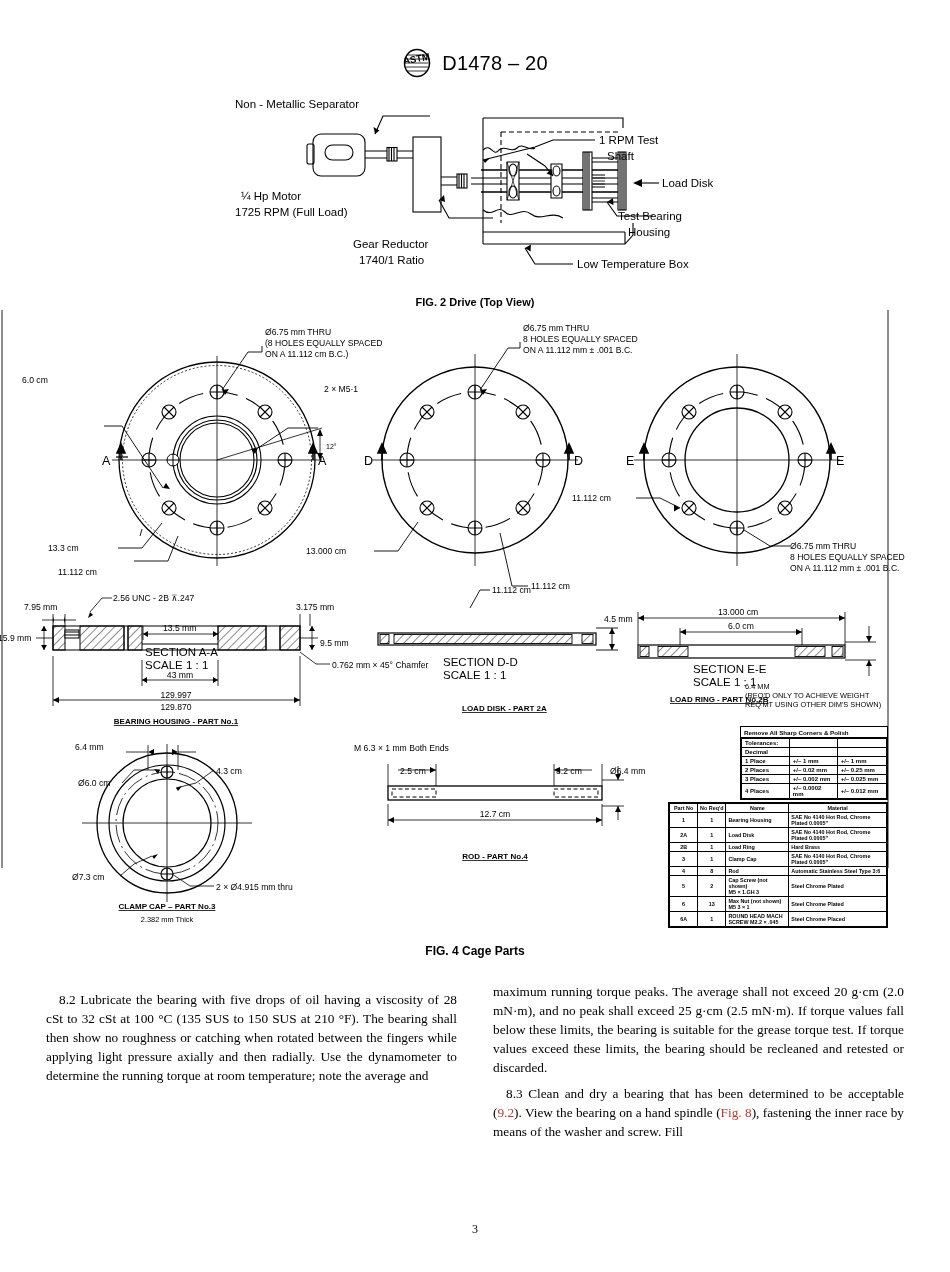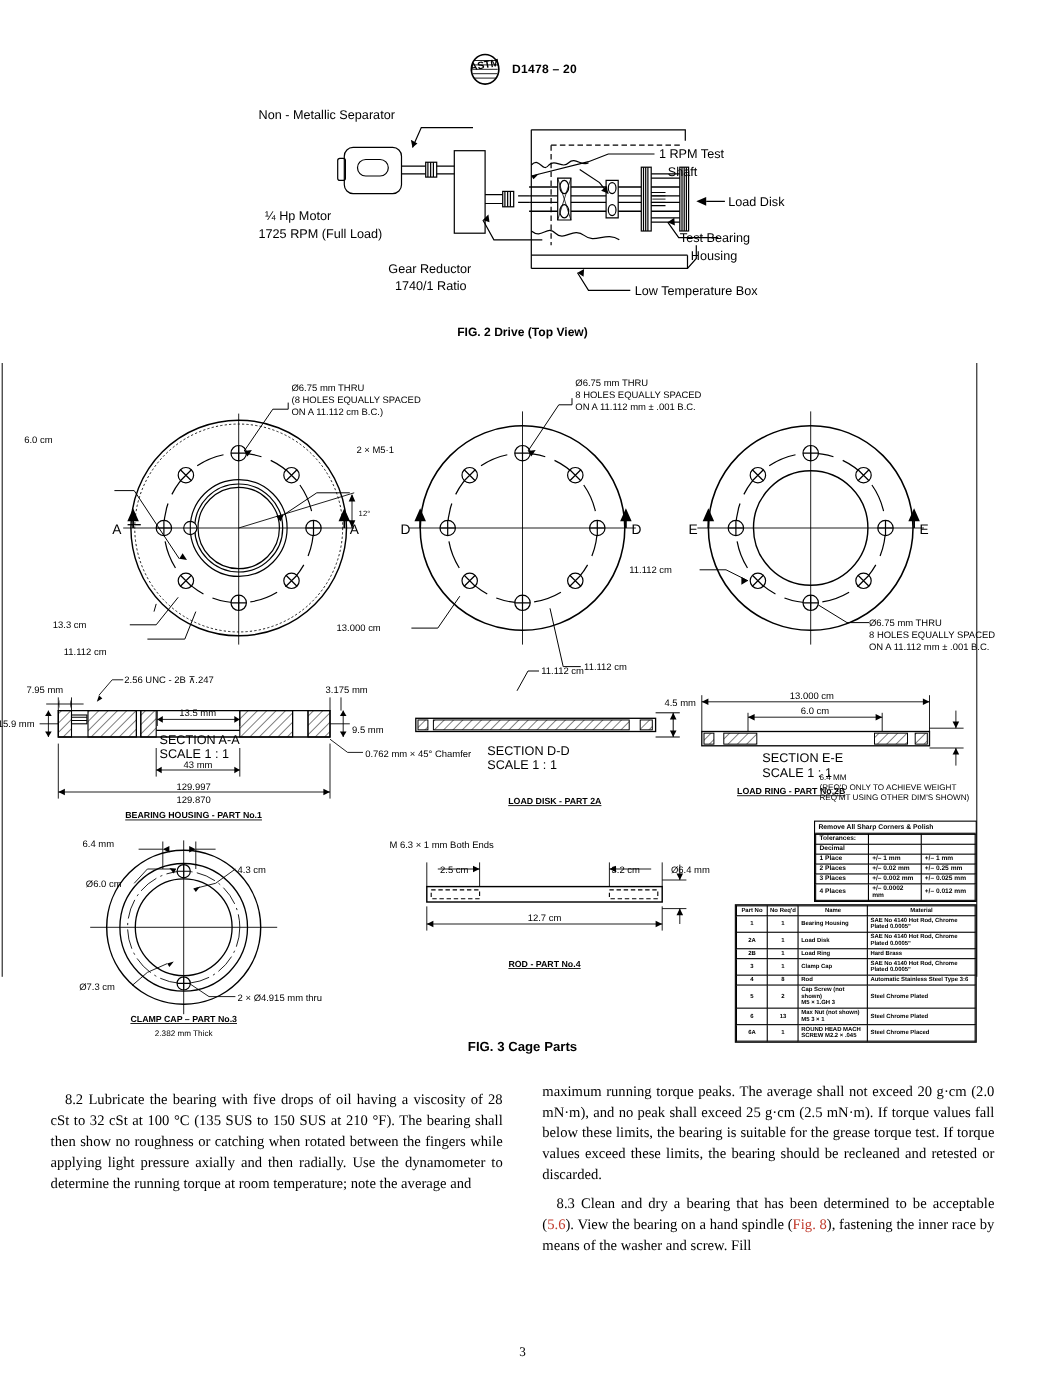--- a/index.html
+++ b/index.html
@@ -15,36 +15,36 @@
   .page { position:relative; width:950px; height:1272px; }
 
   
   .doc-header {
     position:absolute; top:48px; left:0; width:950px;
     display:flex; align-items:center; justify-content:center; gap:10px;
   }
   .astm-logo { width:30px; height:30px; display:block; }
   .doc-id {
     font-family:"Liberation Sans", sans-serif;
-    font-weight:bold; font-size:11px; letter-spacing:.2px;
+    font-weight:normal; font-size:20px; letter-spacing:.2px;
   }
 
   
   .fig2-wrap { position:absolute; top:92px; left:0; width:950px; height:215px; }
   .fig2-svg { position:absolute; top:0; left:235px; }
   .fig-caption {
     position:absolute; width:950px; left:0; text-align:center;
     font-family:"Liberation Sans", sans-serif;
     font-weight:bold; font-size:11px;
   }
   #fig2-caption { top:296px; }
   #fig3-caption { top:944px; font-size:12px; }
 
   
-  .fig3-wrap { position:absolute; top:328px; left:0; width:912px; height:625px; }
+  .fig3-wrap { position:absolute; top:308px; left:0; width:912px; height:625px; }
   .fig3-svg { position:absolute; top:0; left:0; }
 
   
   .body-cols {
     position:absolute; top:983px; left:46px;
     width:858px; height:200px;
     display:flex; gap:36px;
   }
   .col { width:411px; font-size:13.3px; line-height:1.42; text-align:justify; }
   .col p { margin:0 0 0 0; text-indent:0; }
@@ -721,26 +721,26 @@
               <span>ROUND HEAD MACH</span><br>
               <span>SCREW M2.2 × .045</span>
             </td>
             <td style="border:1px solid #000;padding:1px 2px;text-align:left;">Steel Chrome Placed</td>
           </tr>
         </tbody>
       </table>
     </div>
   </div>
 
-  <div class="fig-caption" id="fig3-caption">FIG. 3  Cage Parts</div>
+  <div class="fig-caption" id="fig3-caption">FIG. 4  Cage Parts</div>
 
   <div class="body-cols">
     <div class="col">
       <p class="indent">8.2 Lubricate the bearing with five drops of oil having a viscosity of 28 cSt to 32 cSt at 100 °C (135 SUS to 150 SUS at 210 °F). The bearing shall then show no roughness or catching when rotated between the fingers while applying light pressure axially and then radially. Use the dynamometer to determine the running torque at room temperature; note the average and</p>
     </div>
     <div class="col">
       <p>maximum running torque peaks. The average shall not exceed 20 g·cm (2.0 mN·m), and no peak shall exceed 25 g·cm (2.5 mN·m). If torque values fall below these limits, the bearing is suitable for the grease torque test. If torque values exceed these limits, the bearing should be recleaned and retested or discarded.</p>
-      <p class="indent"><span>8.3  Clean and dry a bearing that has been determined to be acceptable (</span><span class="xref">5.6</span><span>). View the bearing on a hand spindle (</span><span class="xref">Fig. 8</span><span>), fastening the inner race by means of the washer and screw. Fill</span></p>
+      <p class="indent"><span>8.3  Clean and dry a bearing that has been determined to be acceptable (</span><span class="xref">9.2</span><span>). View the bearing on a hand spindle (</span><span class="xref">Fig. 8</span><span>), fastening the inner race by means of the washer and screw. Fill</span></p>
     </div>
   </div>
 
   <div class="page-no">3</div>
 </div>
 
 </body></html>

